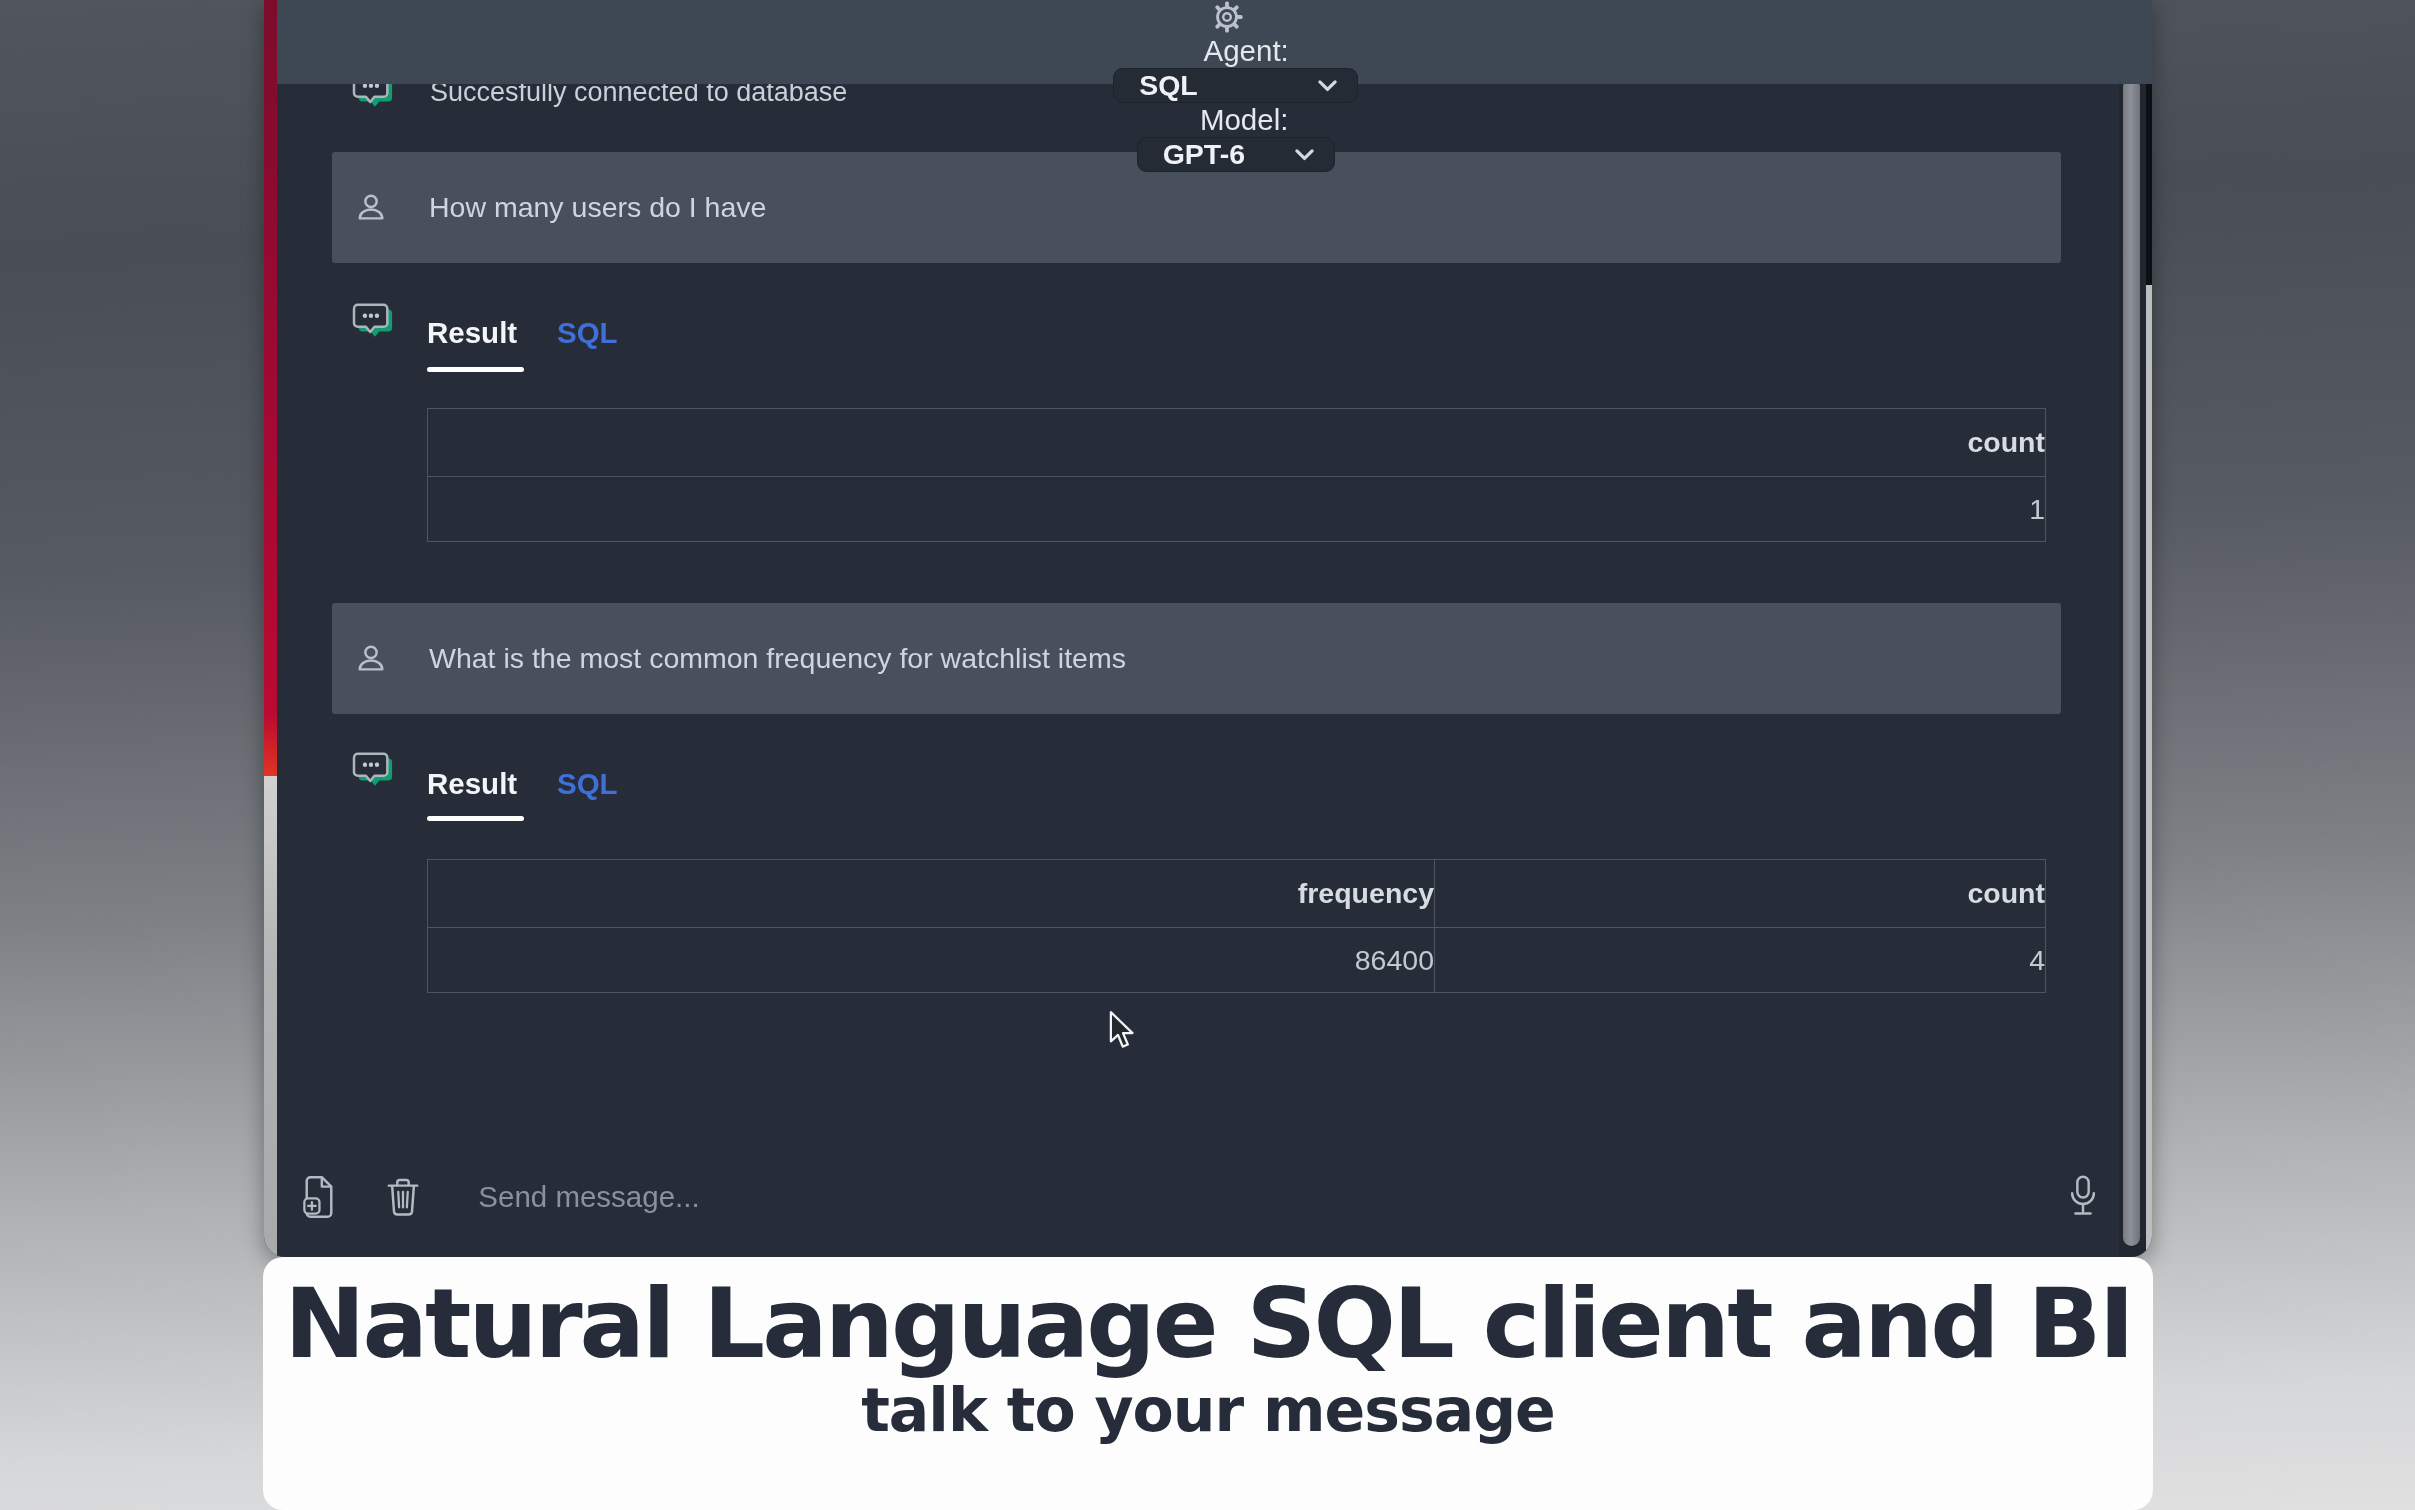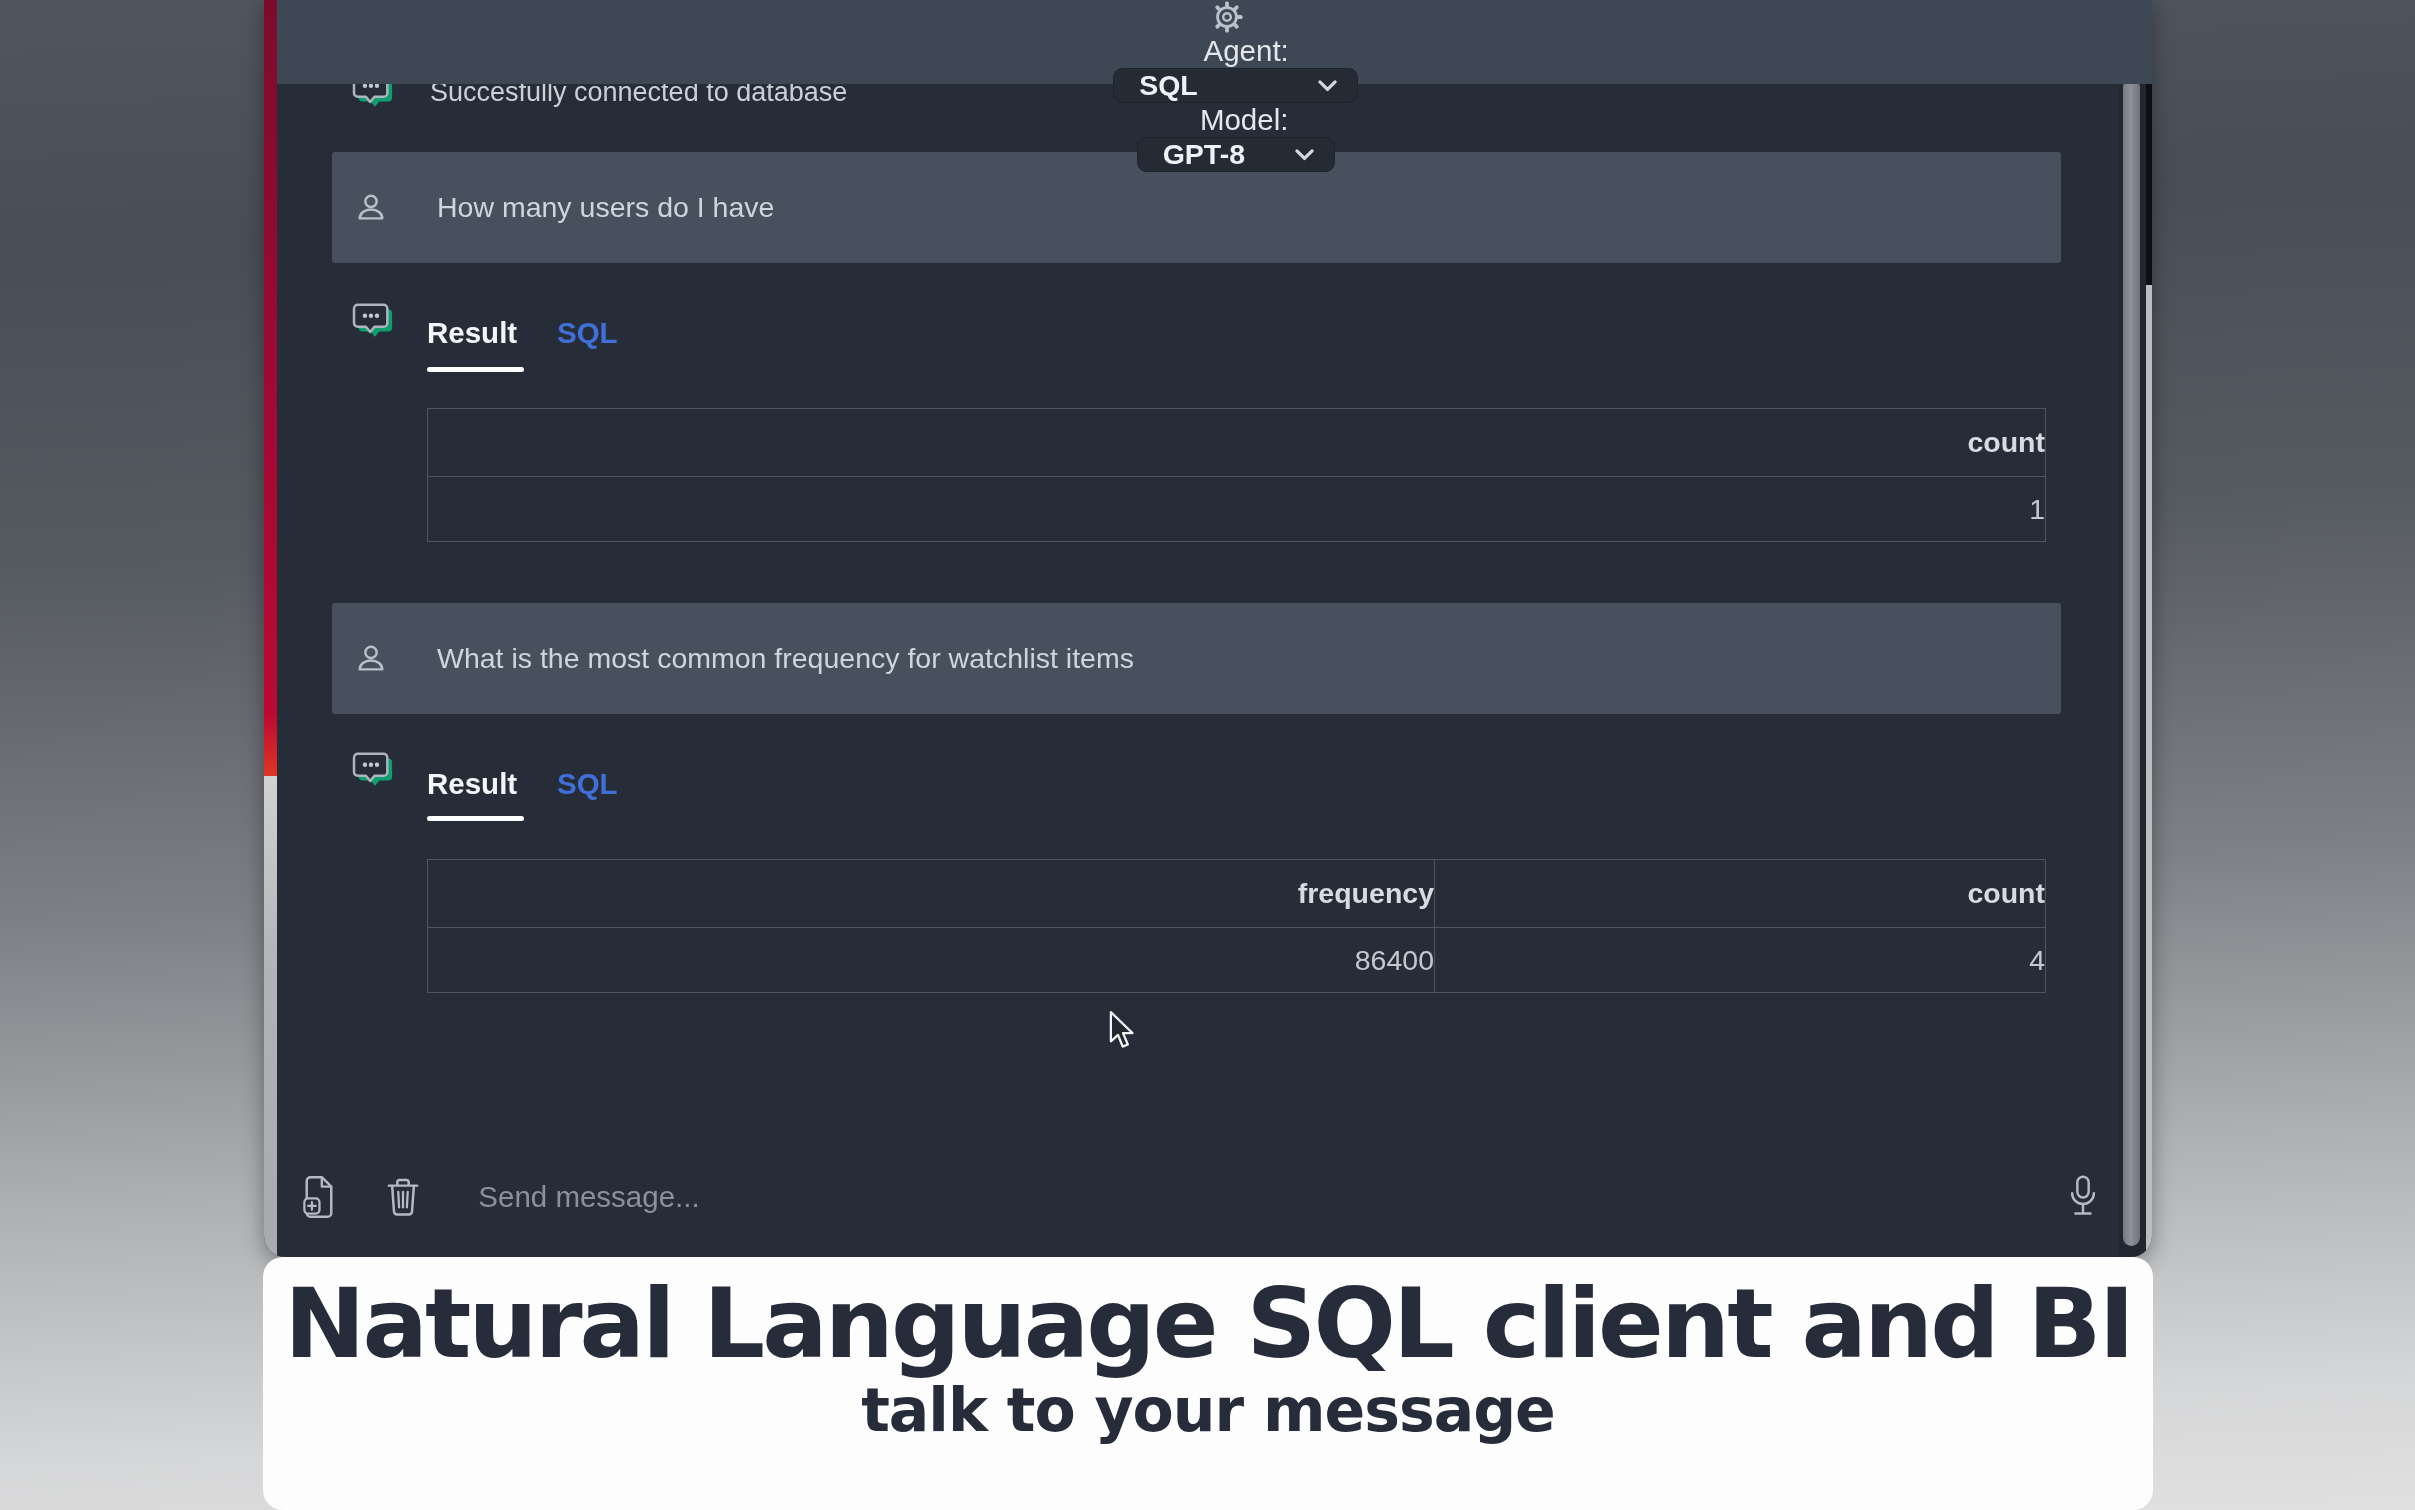--- a/index.html
+++ b/index.html
@@ -28,21 +28,21 @@
             padding:0 19px 0 25px; margin-left:17px; cursor:default; }
   .select span { font-size:28.5px; font-weight:600; color:#eef1f5; }
   .sel-agent { width:245px; }
   .sel-model { width:198px; }
 
   
   .status-row { position:absolute; left:88px; top:72px; display:flex; align-items:flex-start; z-index:1; }
   .status-row .txt { margin-left:34px; font-size:27px; line-height:40px; color:#c9d0d8; }
 
   .bubble { position:absolute; left:68px; width:1729px; height:111px; background:#47505c;
-            border-radius:2.9px; display:flex; align-items:center; padding-left:23px;gap:8px; }
+            border-radius:2.9px; display:flex; align-items:center; padding-left:23px; }
   .bubble .txt { margin-left:42px; font-size:28.5px; color:#ced5dd; }
   .bubble1 { top:152px; } .bubble2 { top:603px; }
 
   .bot-icon-a { position:absolute; left:88px; top:302px; }
   .bot-icon-b { position:absolute; left:88px; top:751px; }
 
   .tab-result { position:absolute; left:163px; font-size:29.5px; font-weight:700; color:#f3f5f8; cursor:default; }
   .tab-sql    { position:absolute; left:293px; font-size:29.5px; font-weight:700; color:#3f6fd7; cursor:default; }
   .tabs1 .tab-result, .tabs1 .tab-sql { top:316px; }
   .tabs2 .tab-result, .tabs2 .tab-sql { top:767px; }
@@ -235,21 +235,21 @@
     <div class="select sel-agent">
       <span>SQL</span>
       <span>
         <svg width="21" height="13.3" viewBox="0 0 22 14">
             <path d="M3 3 l8 8 8 -8" fill="none" stroke="#d3d8de" stroke-width="3.4" stroke-linecap="round" stroke-linejoin="round"></path>
           </svg>
       </span>
     </div>
     <span class="label lbl-model">Model:</span>
     <div class="select sel-model">
-      <span>GPT-8</span>
+      <span>GPT-6</span>
       <span>
         <svg width="21" height="13.3" viewBox="0 0 22 14">
             <path d="M3 3 l8 8 8 -8" fill="none" stroke="#d3d8de" stroke-width="3.4" stroke-linecap="round" stroke-linejoin="round"></path>
           </svg>
       </span>
     </div>
   </div>
 
   <div class="scroll-channel"></div>
   <div class="scroll-thumb"></div>

